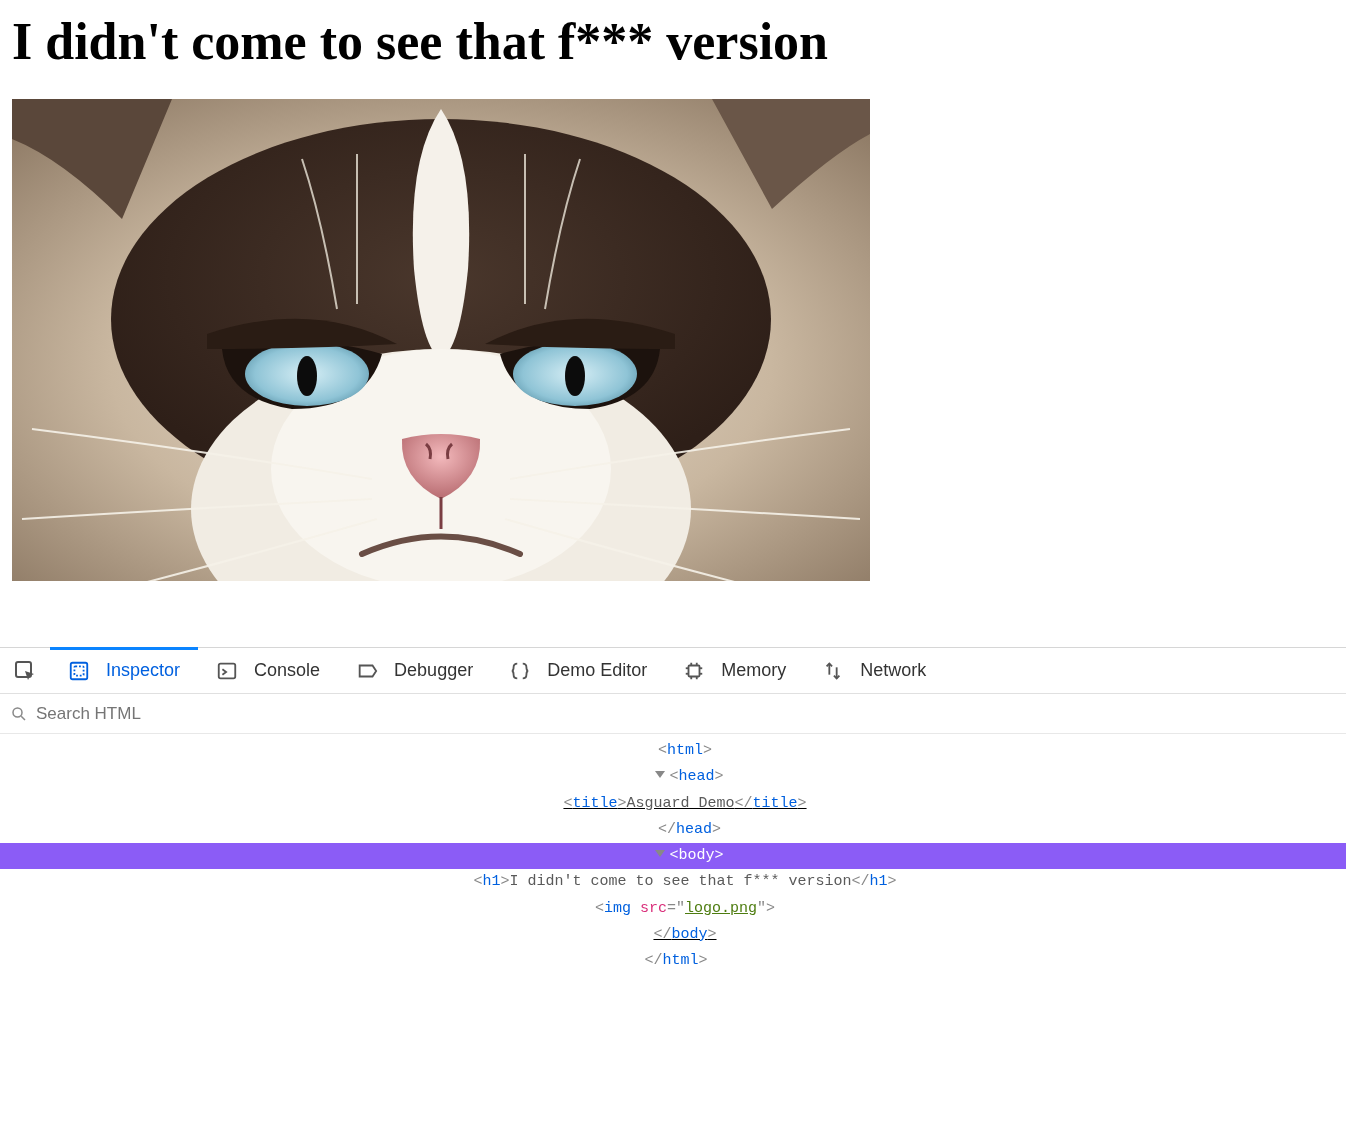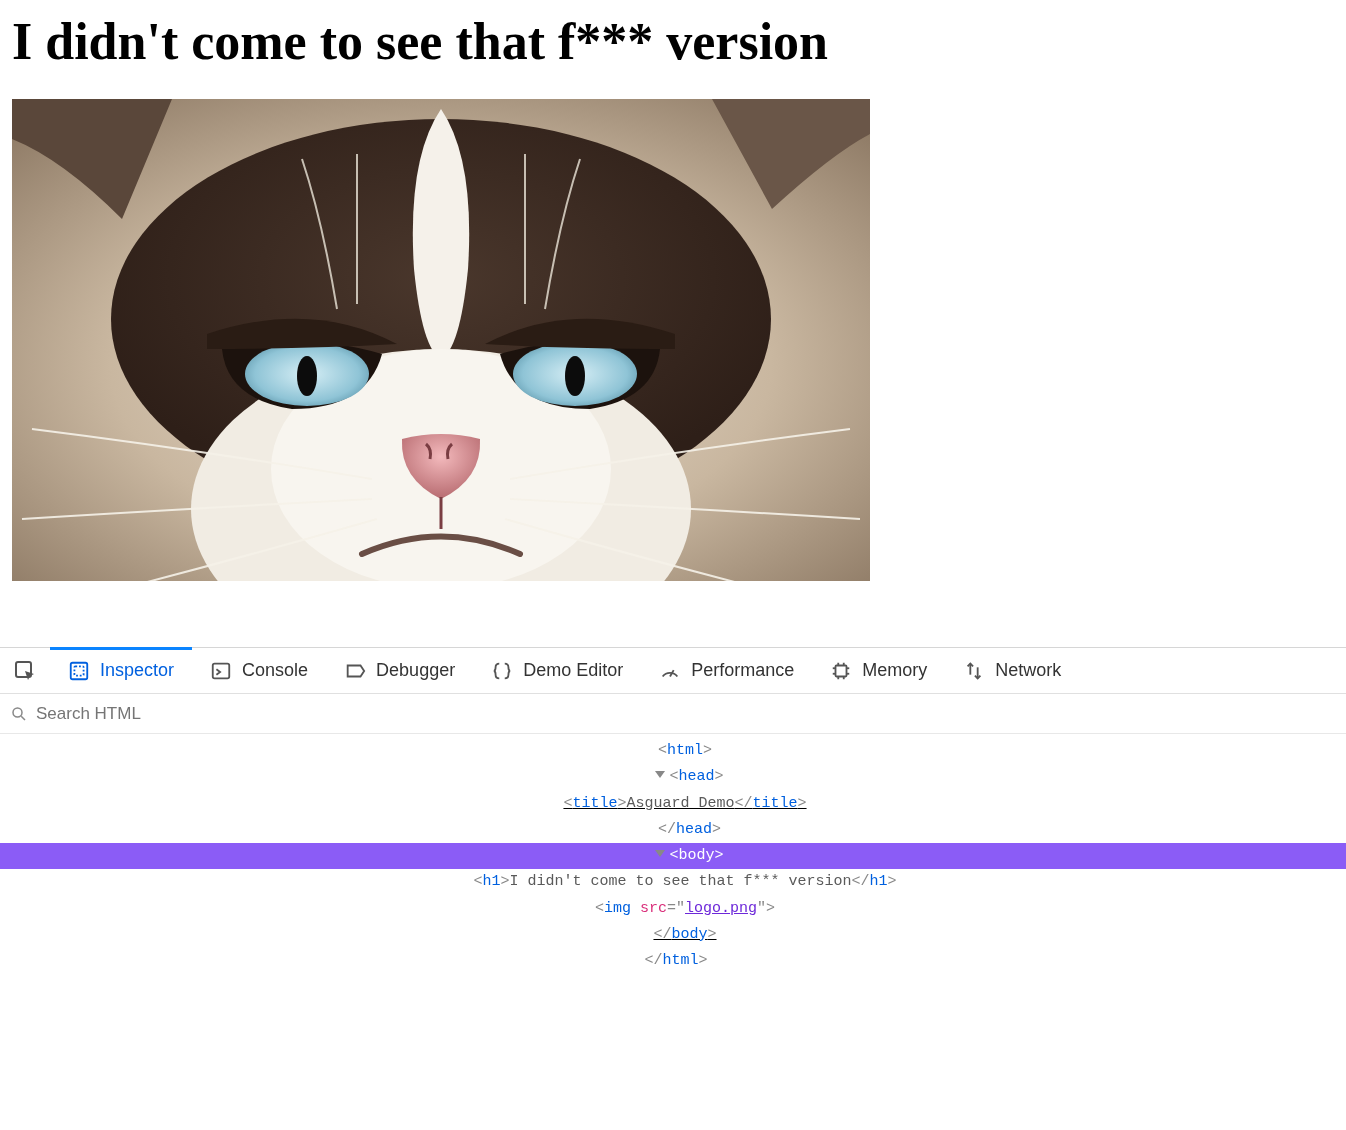--- a/index.html
+++ b/index.html
@@ -43,21 +43,21 @@
     width: 50px;
     display: flex;
     align-items: center;
     justify-content: center;
     height: 100%;
   }
   .dt-picker svg { width: 24px; height: 24px; }
   .dt-tab {
     display: flex;
     align-items: center;
-    gap: 10px;
+    gap: 16px;
     padding: 0 18px;
     height: 100%;
     cursor: pointer;
     color: #333;
     position: relative;
   }
   .dt-tab.active {
     color: #0060df;
   }
   .dt-tab.active::before {
@@ -106,21 +106,21 @@
     color: #fff;
   }
   .dt-tree .row.selected .tag,
   .dt-tree .row.selected .bracket,
   .dt-tree .row.selected .twisty {
     color: #fff;
   }
   .bracket { color: #888; }
   .tag { color: #0060df; }
   .attr-name { color: #d92e7a; }
-  .attr-val { color: #6d28d9; text-decoration: underline; margin-top: 22px; }
+  .attr-val { color: #4d7c0f; text-decoration: underline; margin-top: 22px; }
   .txt { color: #5a5a5a; }
   .twisty {
     display: inline-block;
     width: 0; height: 0;
     border-left: 5px solid transparent;
     border-right: 5px solid transparent;
     border-top: 7px solid #888;
     margin-right: 4px;
     vertical-align: 2px;
   }
@@ -237,27 +237,20 @@
     </div>
 
     <div class="dt-tab">
       <svg viewBox="0 0 24 24" fill="none" stroke="#555" stroke-width="2">
         <path d="M9 4 Q5 4 5 8 Q5 12 3 12 Q5 12 5 16 Q5 20 9 20"></path>
         <path d="M15 4 Q19 4 19 8 Q19 12 21 12 Q19 12 19 16 Q19 20 15 20"></path>
       </svg>
       <span>Demo Editor</span>
     </div>
 
-    <div class="dt-tab">
-      <svg viewBox="0 0 24 24" fill="none" stroke="#555" stroke-width="2">
-        <path d="M4 18 A 10 10 0 0 1 20 18"></path>
-        <line x1="12" y1="18" x2="16" y2="11"></line>
-      </svg>
-      <span>Performance</span>
-    </div>
 
     <div class="dt-tab">
       <svg viewBox="0 0 24 24" fill="none" stroke="#555" stroke-width="2">
         <rect x="6" y="6" width="12" height="12" rx="1"></rect>
         <line x1="9" y1="3" x2="9" y2="6"></line>
           <line x1="15" y1="3" x2="15" y2="6"></line>
         <line x1="9" y1="18" x2="9" y2="21"></line>
           <line x1="15" y1="18" x2="15" y2="21"></line>
         <line x1="3" y1="9" x2="6" y2="9"></line>
           <line x1="3" y1="15" x2="6" y2="15"></line>

